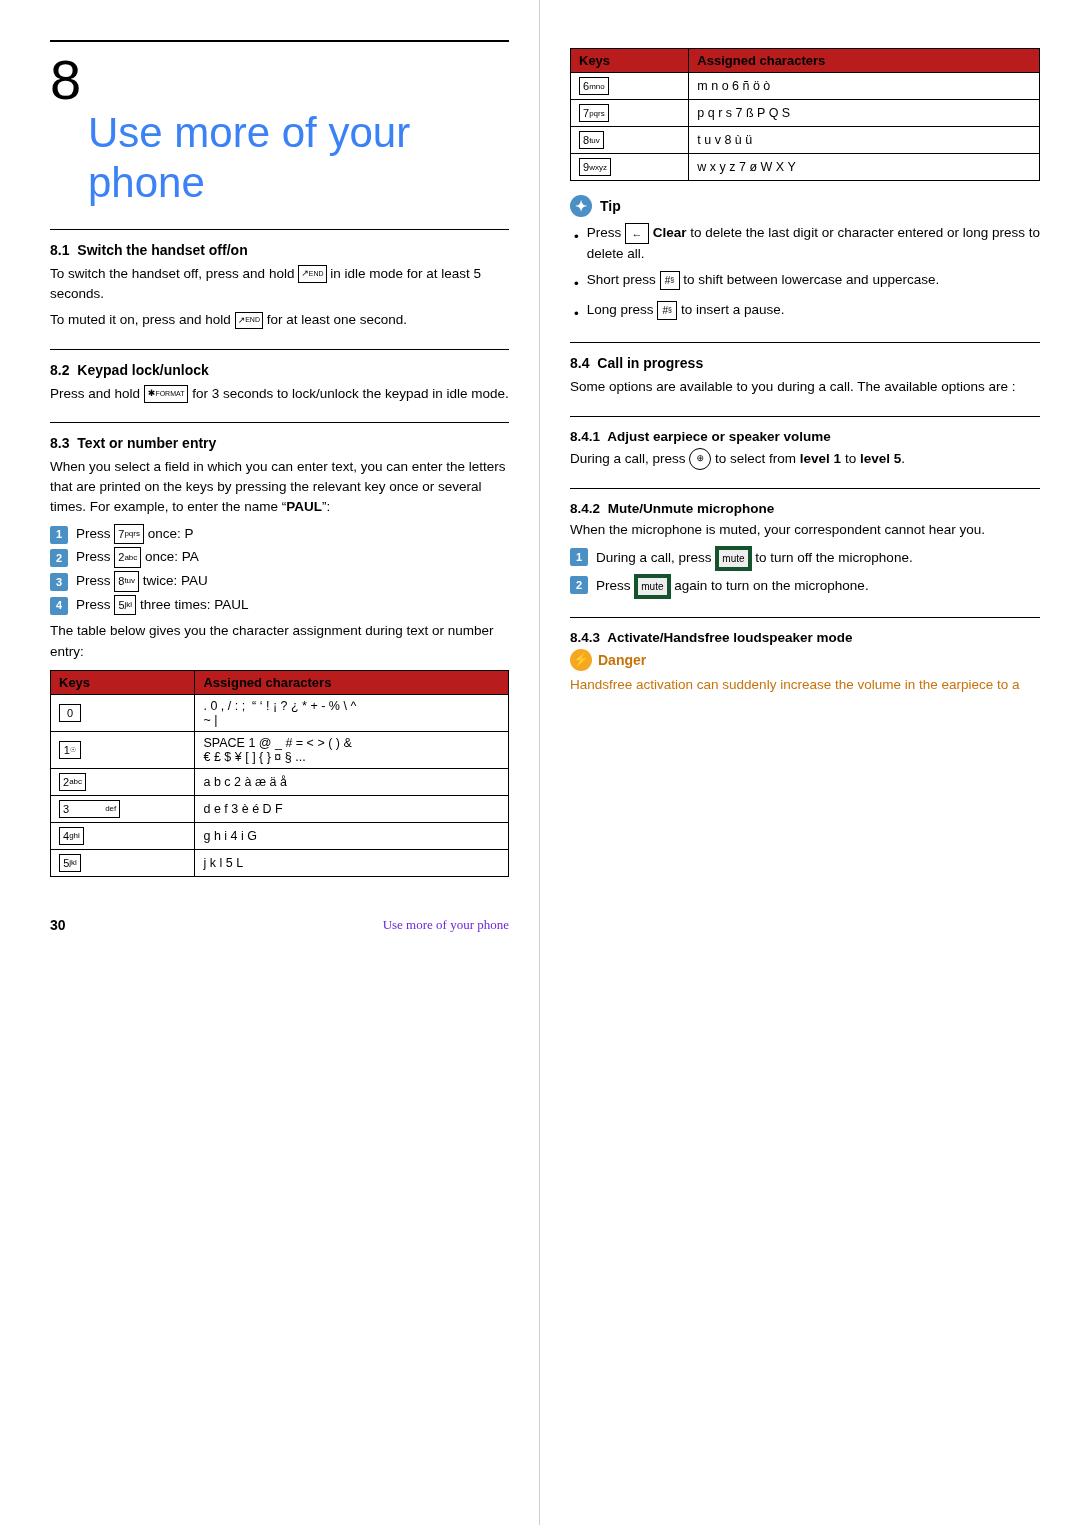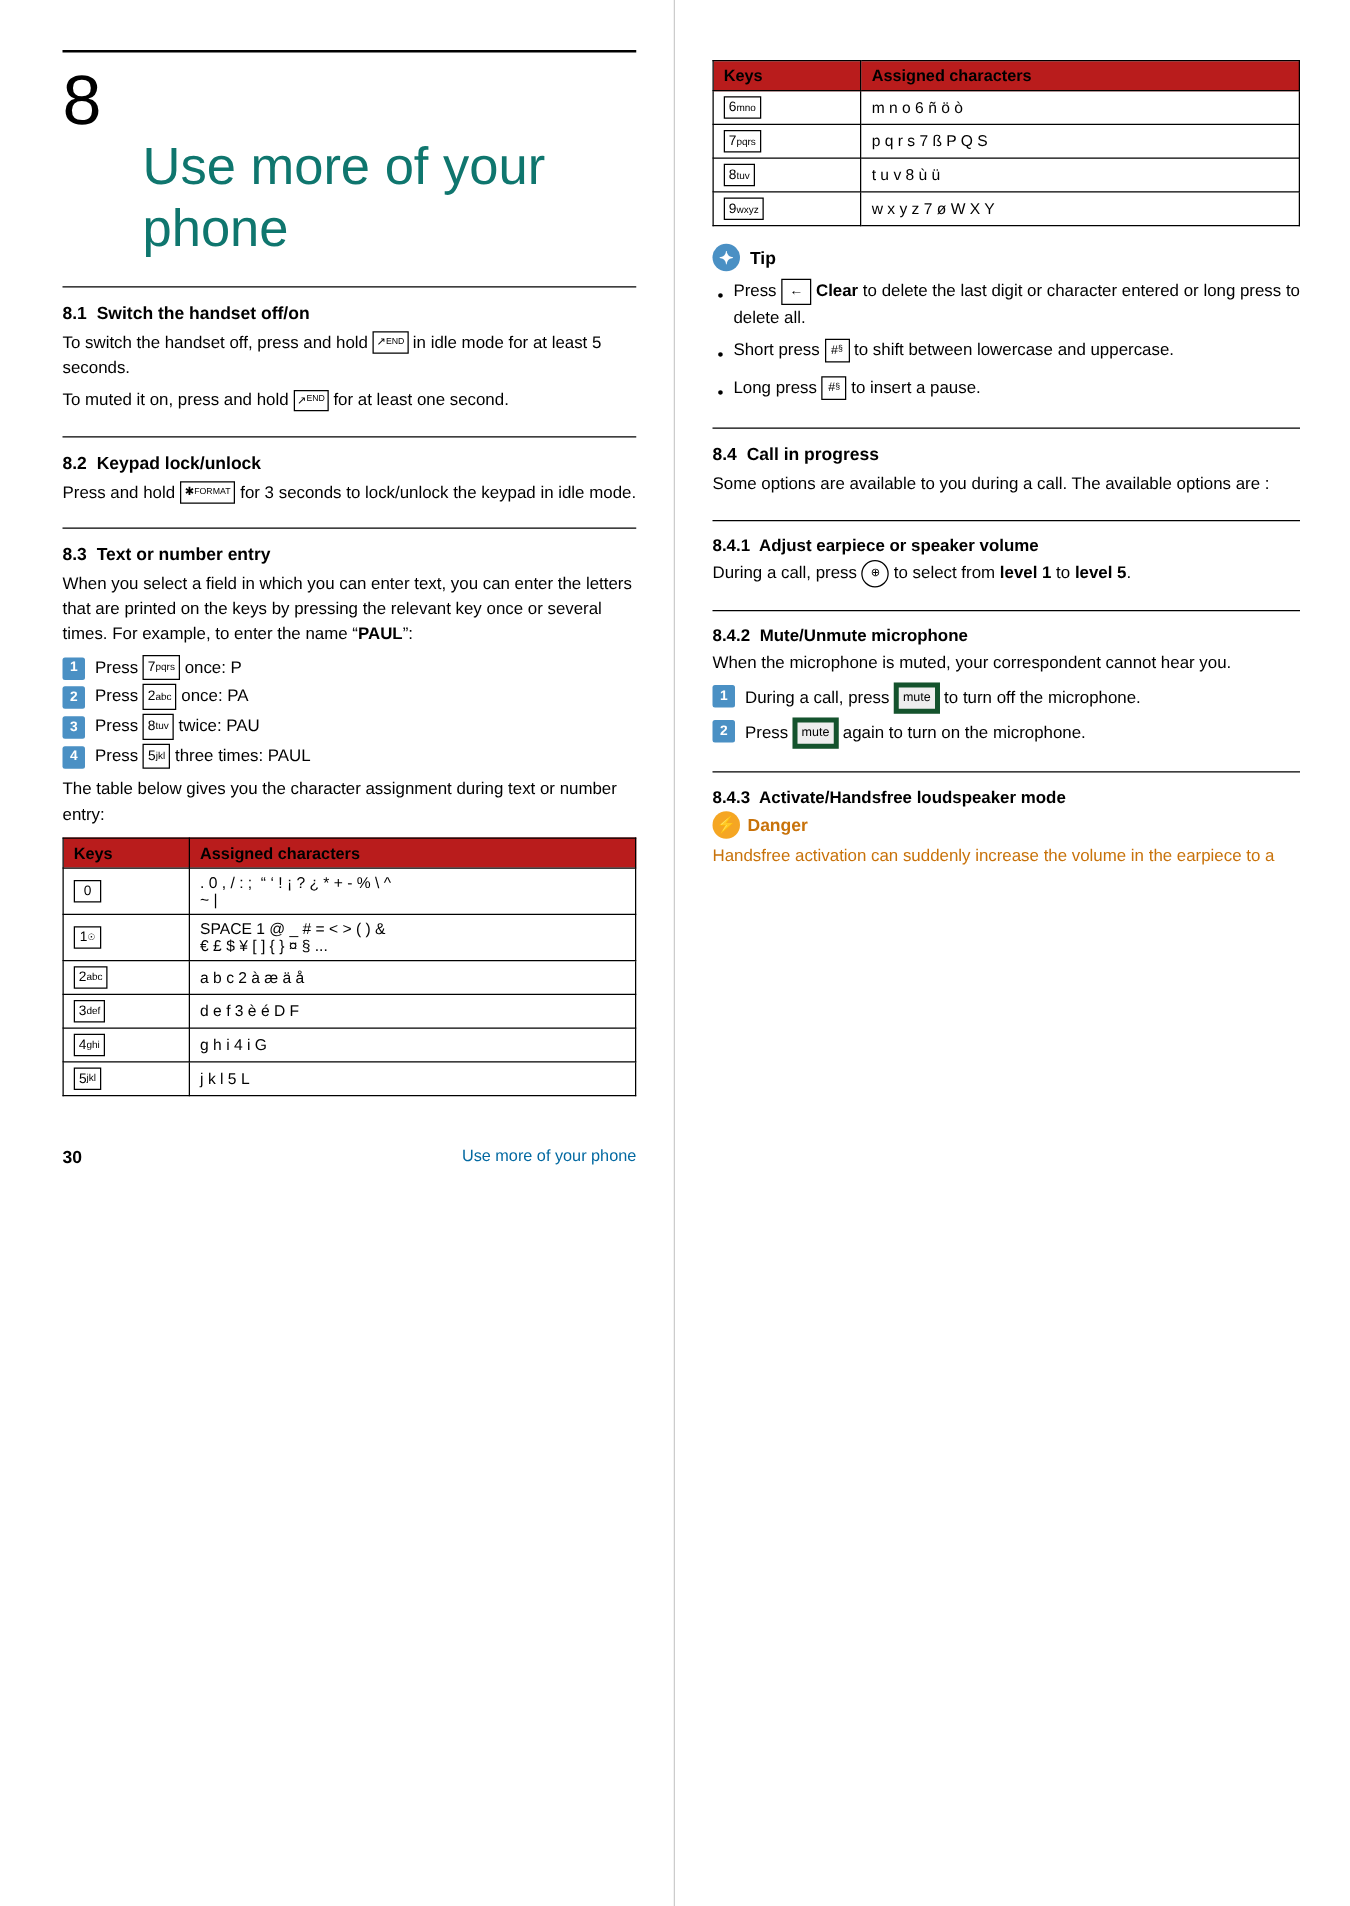--- a/index.html
+++ b/index.html
@@ -35,22 +35,22 @@
     .chapter-number {
       font-size: 56px;
       font-weight: normal;
       line-height: 1;
       color: #000;
     }
     .chapter-title {
       font-size: 42px;
       font-weight: normal;
       line-height: 1.2;
-      color: #0f766e;
-      margin-left: 64px;
+      color: #3b82f6;
+      margin-left: 38px;
       margin-top: 0;
     }
     .section-divider {
       border-top: 1px solid #000;
       margin: 18px 0 12px 0;
     }
     .section-title {
       font-size: 14px;
       font-weight: bold;
       margin-bottom: 6px;
@@ -187,21 +187,22 @@
       vertical-align: middle;
       background: #fff;
       min-width: 24px;
     }
     .footer-page-num {
       font-size: 14px;
       font-weight: bold;
     }
     .footer-text {
       font-size: 13px;
-      color: #0369a1;
+      color: #6d28d9;
+      font-family: Liberation Serif, serif;
     }
     .subsection-title {
       font-size: 13.5px;
       font-weight: bold;
       margin-bottom: 4px;
     }
     .danger-icon {
       display: inline-flex;
       align-items: center;
       justify-content: center;
@@ -350,21 +351,21 @@
           </tr>
           <tr>
             <td class="key-cell"><span class="key-icon">1<sup style="font-size:7px;">☉</sup></span></td>
             <td>SPACE 1 @ _ # = &lt; &gt; ( ) &amp;<br>€ £ $ ¥ [ ] { } ¤ § ...</td>
           </tr>
           <tr>
             <td class="key-cell"><span class="key-icon">2<sub style="font-size:8px;">abc</sub></span></td>
             <td>a b c 2 à æ ä å</td>
           </tr>
           <tr>
-            <td class="key-cell"><span class="key-icon">3<sub style="font-size:8px;">def</sub></span></td>
+            <td class="key-cell"><span class="key-icon">3<sub style="font-size:8px;padding-left:36px;">def</sub></span></td>
             <td>d e f 3 è é D F</td>
           </tr>
           <tr>
             <td class="key-cell"><span class="key-icon">4<sub style="font-size:8px;">ghi</sub></span></td>
             <td>g h i 4 i G</td>
           </tr>
           <tr>
             <td class="key-cell"><span class="key-icon">5<sub style="font-size:8px;">jkl</sub></span></td>
             <td>j k l 5 L</td>
           </tr>

